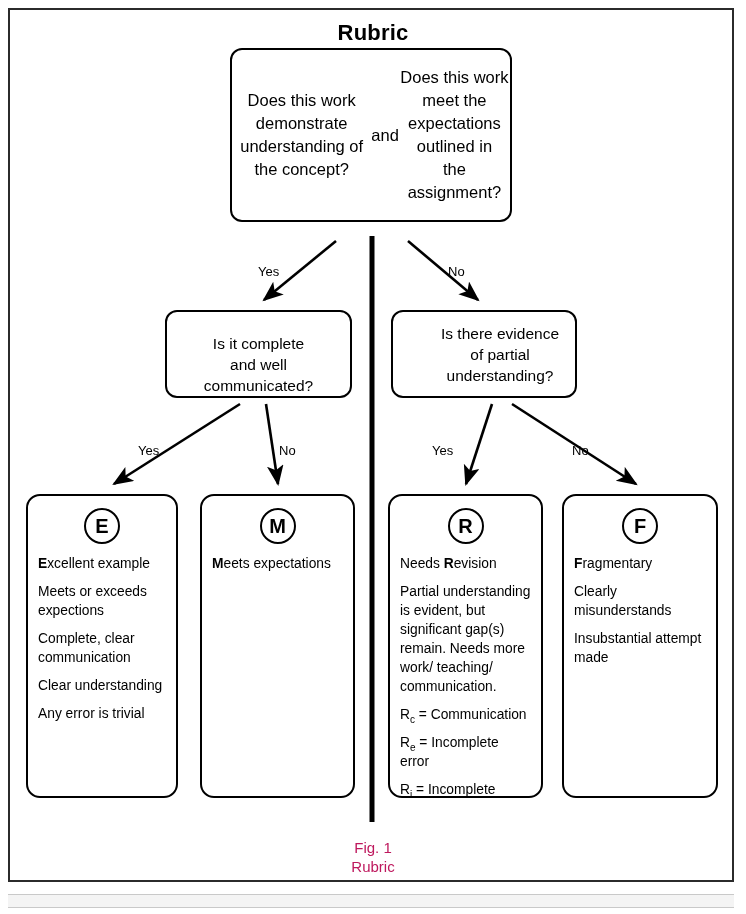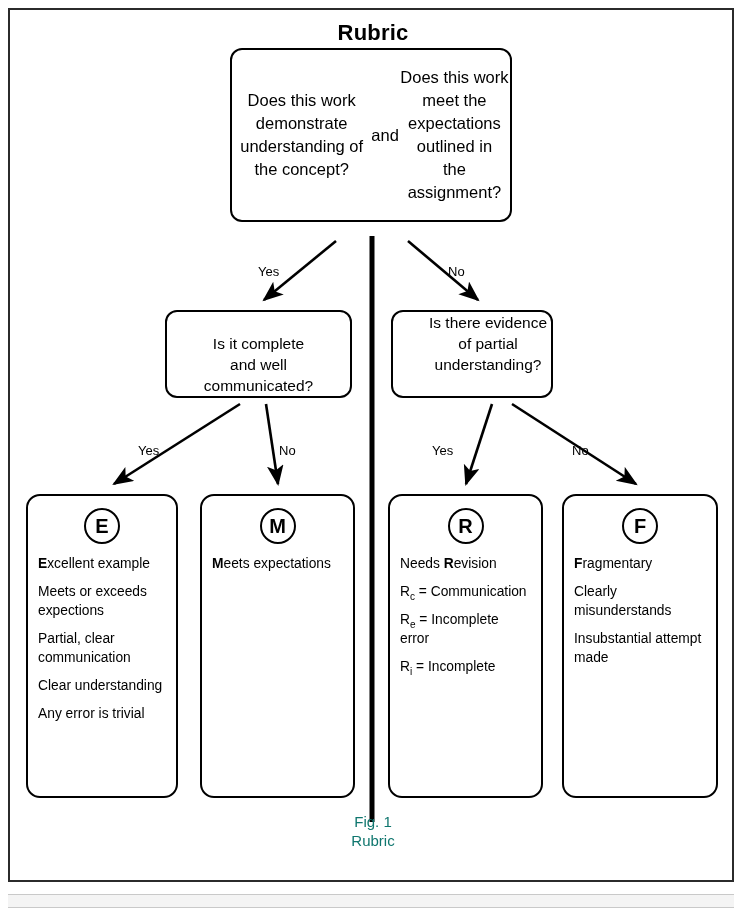--- a/index.html
+++ b/index.html
@@ -76,22 +76,22 @@
     justify-content: center;
   }
   #root-box .line-group { text-align: center; font-size: 16.5px; line-height: 23px; }
   #root-box .mid { margin: 12px 0; }
 
   #q-left {
     left: 165px; top: 310px; width: 187px; height: 88px;
     display: flex; align-items: flex-end; justify-content: center;
   }
   #q-right {
-    left: 391px; top: 310px; width: 162px; height: 88px;
-    display: flex; align-items: flex-start; justify-content: center; padding-left: 32px;
+    left: 391px; top: 310px; width: 186px; height: 88px;
+    display: flex; align-items: center; justify-content: center; padding-left: 32px;
   }
   .qtext {
     text-align: center;
     font-size: 15.5px;
     line-height: 21px;
   }
 
   
   .card {
     position: absolute;
@@ -149,26 +149,26 @@
     position: absolute;
     font-size: 13px;
     line-height: 15px;
     white-space: nowrap;
     margin-top: 12px;
   }
 
   #caption {
     position: absolute;
     left: 0;
-    top: 812px;
+    top: 838px;
     width: 746px;
     text-align: center;
     font-size: 15px;
     line-height: 19px;
-    color: #0f766e;
+    color: #be185d;
   }
 </style>
 </head>
 <body>
 
 <div id="page">
 
   <div id="panel"></div>
   <div id="bottom-strip"></div>
 
@@ -233,37 +233,38 @@
 
   <div class="edge-label" style="left:432px; top:431px;">Yes</div>
   <div class="edge-label" style="left:572px; top:431px;">No</div>
 
   <div class="card" id="card-e">
     <div class="badge">E</div>
     <p class="lead">
       <b>E</b><span>xcellent example</span>
     </p>
     <p>Meets or exceeds expections</p>
-    <p>Partial, clear communication</p>
+    <p>Complete, clear communication</p>
     <p>Clear understanding</p>
     <p>Any error is trivial</p>
   </div>
 
   <div class="card" id="card-m">
     <div class="badge">M</div>
     <p class="lead">
       <b>M</b><span>eets expectations</span>
     </p>
   </div>
 
   <div class="card" id="card-r">
     <div class="badge">R</div>
     <p class="lead">
       <span>Needs </span><b>R</b><span>evision</span>
     </p>
+    <p class="flow">Partial understanding is evident, but significant gap(s) remain. Needs more work/ teaching/ communication.</p>
     <p>
       <span>R</span><span class="sub">c</span><span> = Communication</span>
     </p>
     <p>
       <span>R</span><span class="sub">e</span><span> = Incomplete error</span>
     </p>
     <p>
       <span>R</span><span class="sub">i</span><span> = Incomplete</span>
     </p>
   </div>

